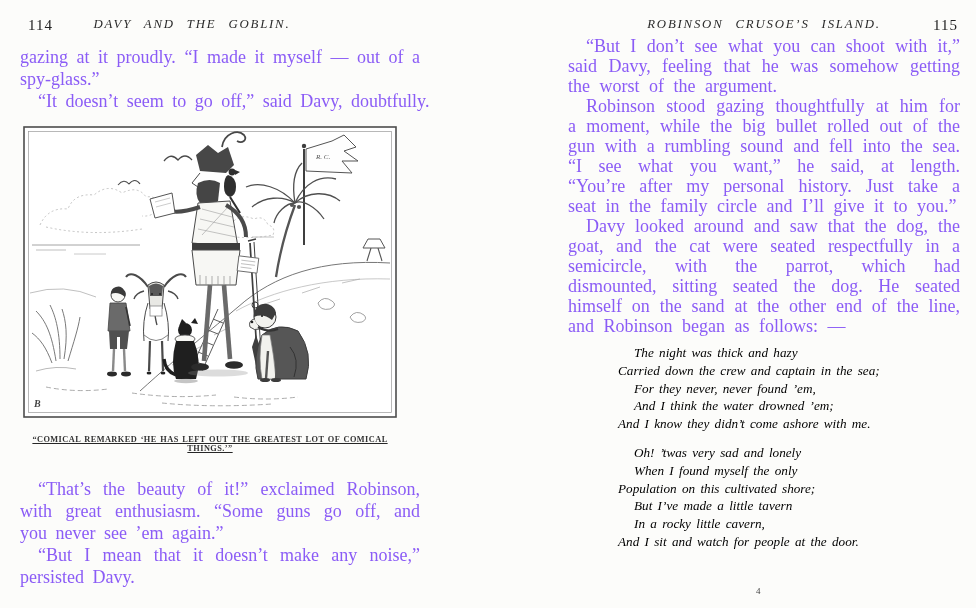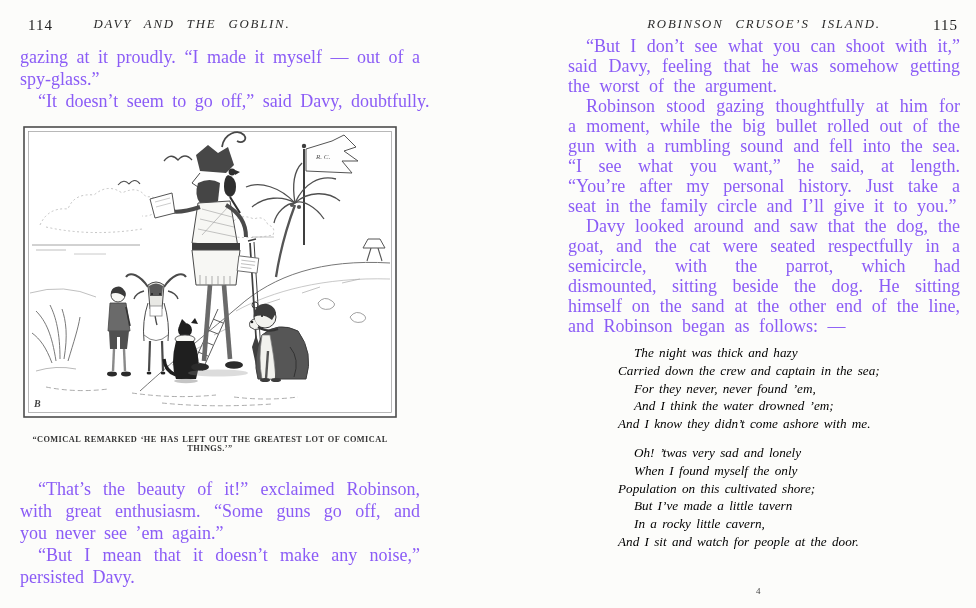--- a/index.html
+++ b/index.html
@@ -25,21 +25,21 @@
   .page.left .title{padding-right:56px;}
 
   p.body{margin:0;font-size:18px;text-align:justify;color:#8b5cf6;}
   .page.left p.body{line-height:21.8px;word-spacing:4px;}
   .page.right p.body{line-height:20px;word-spacing:5px;}
   p.indent{text-indent:18px;}
   p.first{margin-top:11px;}
   p.one{white-space:nowrap;text-align:left;}
   p.after-fig{margin-top:26px;}
 
-  figure.illo{margin:13px 0 12px 2px;width:376px;}
+  figure.illo{margin:13px 0 12px 2px;width:376px;text-decoration:underline;}
   figure.illo svg{display:block;}
   figcaption{
     margin-top:16px;width:376px;text-align:center;
     font-size:8.3px;font-weight:bold;letter-spacing:.45px;word-spacing:1px;color:#333;
   }
 
   .poem{margin:8px 0 0 50px;font-style:italic;font-size:13.2px;
         line-height:17.8px;word-spacing:2px;color:#000000;}
   .stanza + .stanza{margin-top:11px;}
   .pl{white-space:nowrap;}
@@ -281,21 +281,21 @@
   </section>
 
   <section class="page right">
     <div class="head">
       <span class="num">115</span>
       <div class="title">ROBINSON CRUSOE’S ISLAND.</div>
     </div>
 
     <p class="body indent">“But I don’t see what you can shoot with it,” said Davy, feeling that he was somehow getting the worst of the argument.</p>
     <p class="body indent">Robinson stood gazing thoughtfully at him for a moment, while the big bullet rolled out of the gun with a rumbling sound and fell into the sea.  “I see what you want,” he said, at length.  “You’re after my personal history.  Just take a seat in the family circle and I’ll give it to you.”</p>
-    <p class="body indent">Davy looked around and saw that the dog, the goat, and the cat were seated respectfully in a semicircle, with the parrot, which had dismounted, sitting beside the dog.  He sitting himself on the sand at the other end of the line, and Robinson began as follows: —</p>
+    <p class="body indent">Davy looked around and saw that the dog, the goat, and the cat were seated respectfully in a semicircle, with the parrot, which had dismounted, sitting seated the dog.  He seated himself on the sand at the other end of the line, and Robinson began as follows: —</p>
 
     <div class="poem">
       <div class="stanza">
         <div class="pl pi">The night was thick and hazy</div>
         <div class="pl">Carried down the crew and captain in the sea;</div>
         <div class="pl pi">For they never, never found ’em,</div>
         <div class="pl pi">And I think the water drowned ’em;</div>
         <div class="pl">And I know they didn’t come ashore with me.</div>
       </div>
       <div class="stanza">

